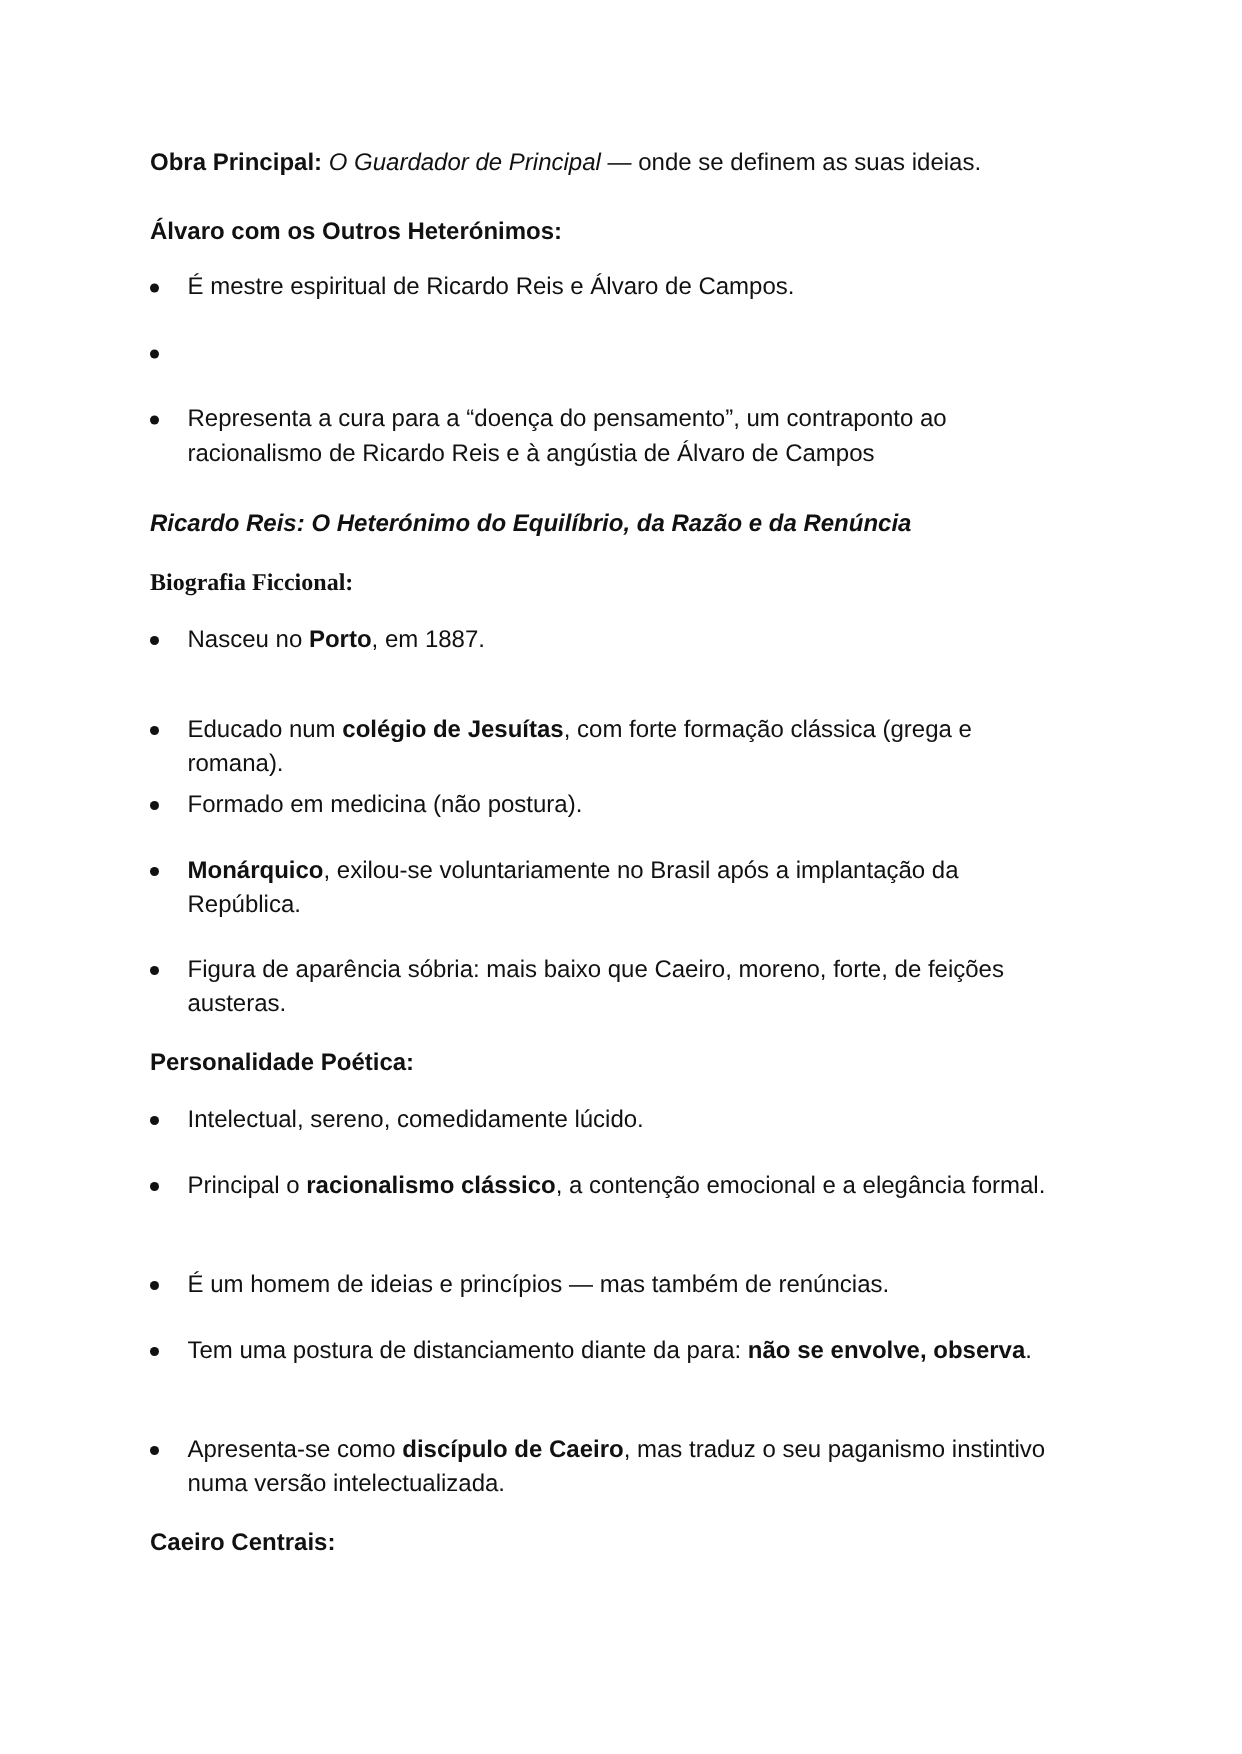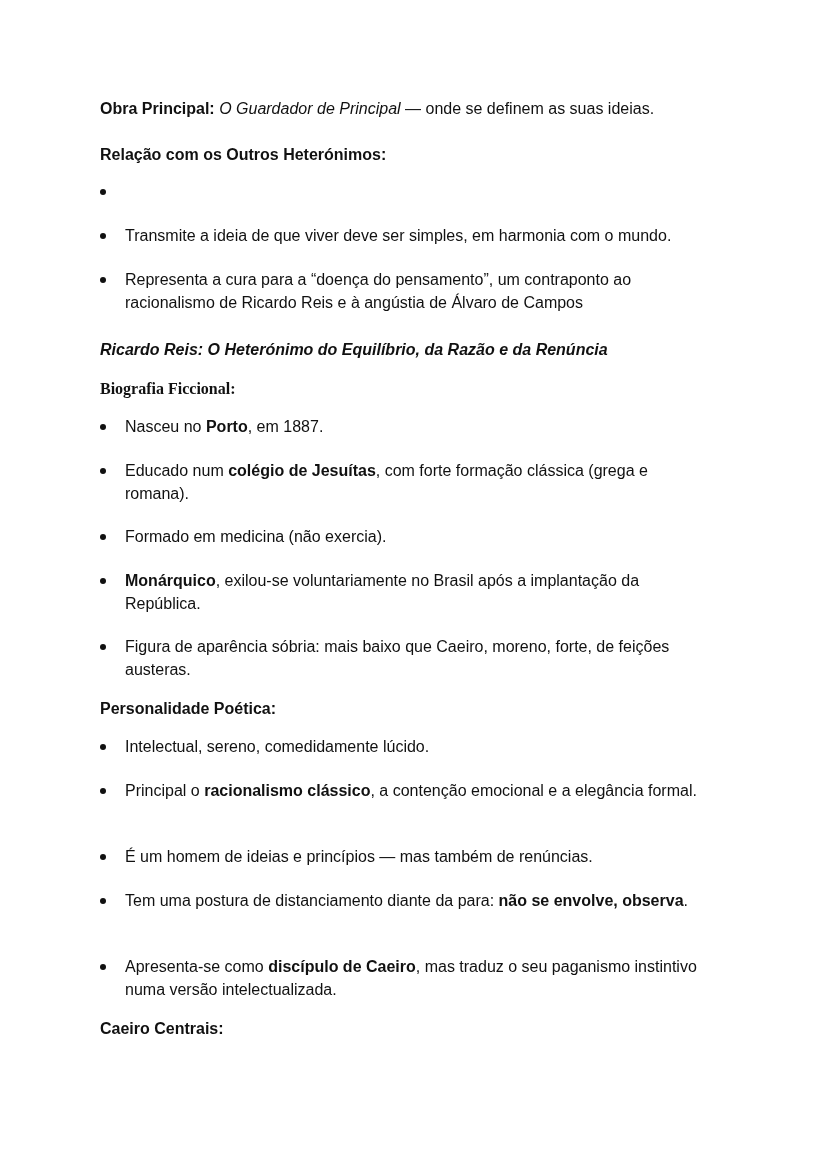--- a/index.html
+++ b/index.html
@@ -15,56 +15,56 @@
             border-radius: 50%; background: #111; }
 </style>
 </head>
 <body>
 
 <div class="page" id="doc">
     <div style="position: absolute; left: 0px; width: 640px; top: 0px;">
       <p class="para"><span class="b">Obra Principal:</span><span> </span><span class="i">O Guardador de Principal</span><span> — onde se definem as suas ideias.</span></p>
     </div>
     <div style="position: absolute; left: 0px; width: 640px; top: 46px;">
-      <p class="para"><span class="b">Relação com os Outros Heterónimos:</span></p>
+      <p class="para"><span class="b">Álvaro com os Outros Heterónimos:</span></p>
     </div>
     <div style="position: absolute; left: 0px; width: 640px; top: 84px;">
       <ul>
-        <li style="left: -25px;"><span class="dot"></span></li>
+        <li style="left: -25px;"><span class="dot"></span><span>É mestre espiritual de Ricardo Reis e Álvaro de Campos.</span></li>
       </ul>
     </div>
     <div style="position: absolute; left: 0px; width: 640px; top: 128px;">
       <ul>
-        <li style="left: -25px;"><span class="dot"></span><span>Transmite a ideia de que viver deve ser simples, em harmonia com o mundo.</span></li>
+        <li style="left: -25px;"><span class="dot"></span></li>
       </ul>
     </div>
     <div style="position: absolute; left: 0px; width: 640px; top: 172px;">
       <ul>
         <li style="left: -25px;"><span class="dot"></span><span>Representa a cura para a “doença do pensamento”, um contraponto ao racionalismo de Ricardo Reis e à angústia de Álvaro de Campos</span></li>
       </ul>
     </div>
     <div style="position: absolute; left: 0px; width: 640px; top: 241px; font-style: italic;">
       <p class="para"><span class="b">Ricardo Reis: O Heterónimo do Equilíbrio, da Razão e da Renúncia</span></p>
     </div>
     <div style="position: absolute; left: 0px; width: 640px; top: 280px; font-family: Liberation Serif, serif;">
       <p class="para"><span class="b">Biografia Ficcional:</span></p>
     </div>
     <div style="position: absolute; left: 0px; width: 640px; top: 319px;">
       <ul>
         <li style="left: -25px;"><span class="dot"></span><span>Nasceu no </span><span class="b">Porto</span><span>, em 1887.</span></li>
       </ul>
     </div>
     <div style="position: absolute; left: 0px; width: 640px; top: 363px;">
       <ul>
-        <li style="left: -25px;"><span class="dot"></span><span>Educado num </span><span class="b">colégio de Jesuítas</span><span>, com forte formação clássica (grega e romana).</span></li>
+        <li style="left: -25px; margin-top: 16px;"><span class="dot"></span><span>Educado num </span><span class="b">colégio de Jesuítas</span><span>, com forte formação clássica (grega e romana).</span></li>
       </ul>
     </div>
     <div style="position: absolute; left: 0px; width: 640px; top: 429px;">
       <ul>
-        <li style="left: -25px;"><span class="dot"></span><span>Formado em medicina (não exercia).</span></li>
+        <li style="left: -25px;"><span class="dot"></span><span>Formado em medicina (não postura).</span></li>
       </ul>
     </div>
     <div style="position: absolute; left: 0px; width: 640px; top: 473px;">
       <ul>
         <li style="left: -25px;"><span class="dot"></span><span class="b">Monárquico</span><span>, exilou-se voluntariamente no Brasil após a implantação da República.</span></li>
       </ul>
     </div>
     <div style="position: absolute; left: 0px; width: 640px; top: 539px;">
       <ul>
         <li style="left: -25px;"><span class="dot"></span><span>Figura de aparência sóbria: mais baixo que Caeiro, moreno, forte, de feições austeras.</span></li>

